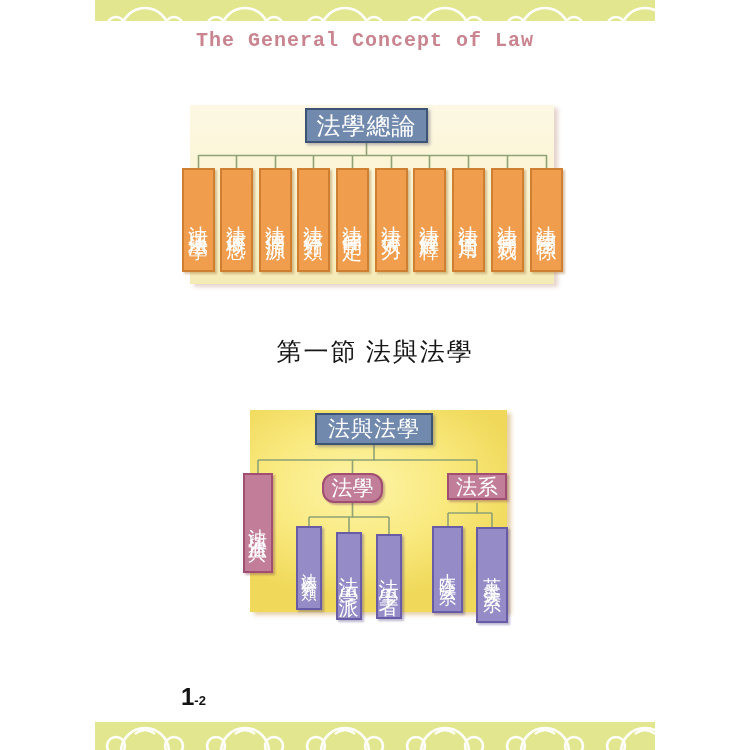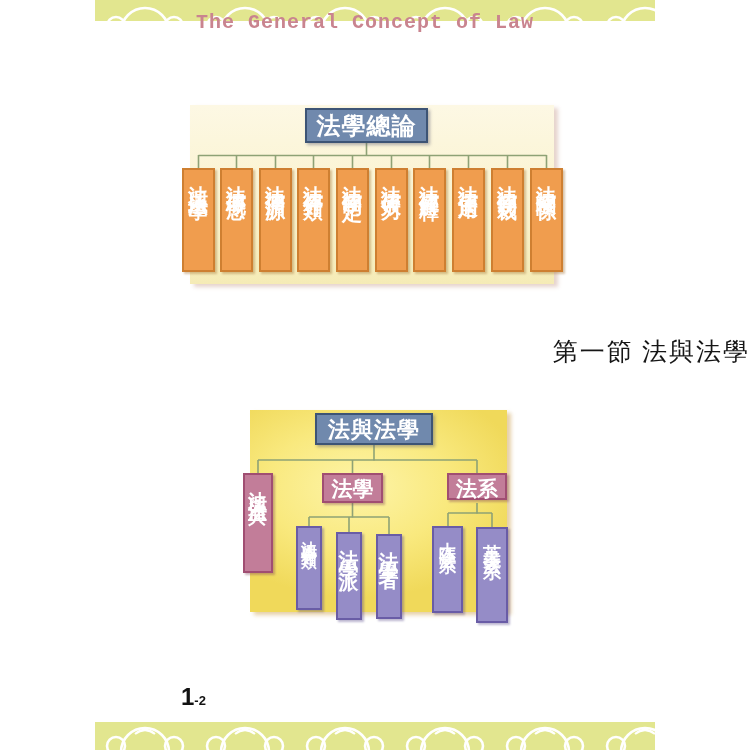--- a/index.html
+++ b/index.html
@@ -7,21 +7,21 @@
     width:750px;height:750px;position:relative;background:#ffffff;overflow:hidden;
     font-family:"Liberation Sans","DejaVu Sans",sans-serif;
   }
   
   .band{position:absolute;left:95px;width:560px;z-index:0;}
   .band.top{top:0;height:21px;}
   .band.bottom{top:722px;height:28px;}
 
   
   .header-title{
-    position:absolute;top:11px;left:85px;width:560px;text-align:center;
+    position:absolute;top:29px;left:85px;width:560px;text-align:center;
     font-family:"Liberation Mono","DejaVu Sans Mono",monospace;
     font-size:20px;font-weight:bold;letter-spacing:1px;color:#c9848f;z-index:2;
   }
 
   
   .panel{position:absolute;z-index:1;}
   .panel1{
     left:190px;top:105px;width:364px;height:179px;
     background:linear-gradient(180deg,#fdf8e4 0%,#faf2cc 60%,#f5ebb6 100%);
     box-shadow:4px 3px 4px rgba(226,204,196,0.85);
@@ -29,22 +29,22 @@
   .panel2{
     left:250px;top:410px;width:257px;height:202px;
     background:radial-gradient(ellipse 65% 55% at 42% 38%,#fdf4a8 0%,#f9e97e 55%,#f0d95a 100%);
     box-shadow:4px 3px 4px rgba(222,192,140,0.75);
   }
 
   .connectors{position:absolute;left:0;top:0;z-index:2;}
 
   
   .box{
-    position:absolute;z-index:3;display:flex;justify-content:center;
-    color:#ffffff;font-weight:bold;box-sizing:border-box;
+    position:absolute;z-index:3;display:flex;align-items:center;justify-content:center;
+    color:#ffffff;font-weight:normal;box-sizing:border-box;
   }
   .root{
     background:#7089ad;border:2px solid #3d5475;
     box-shadow:2px 2px 3px rgba(90,90,110,0.45);
   }
   .root1{left:305px;top:108px;width:123px;height:35px;font-size:24px;letter-spacing:1px;}
   .root2{left:315px;top:413px;width:118px;height:32px;font-size:22px;letter-spacing:1px;}
   .obox{
     top:168px;width:33px;height:104px;
     background:#f09d4e;border:2px solid #ce7f31;
@@ -57,21 +57,21 @@
   }
   .pbox{
     background:#958cc7;border:2px solid #695ca6;
     box-shadow:2px 2px 2px rgba(90,75,140,0.4);
   }
   .vtext{writing-mode:vertical-rl;text-orientation:upright;line-height:1;}
   .obox .vtext{letter-spacing:5px;}
 
   
   .section-heading{
-    position:absolute;top:335px;left:0;width:750px;text-align:right;
+    position:absolute;top:335px;left:0;width:750px;text-align:center;
     font-family:"Liberation Serif","DejaVu Serif",serif;
     font-size:25px;color:#161616;letter-spacing:2px;z-index:2;
   }
 
   
   .page-number{
     position:absolute;left:181px;top:686px;z-index:2;color:#121212;
     display:flex;align-items:flex-end;font-weight:bold;
   }
   .page-number .major{font-size:24px;line-height:22px;}
@@ -174,21 +174,21 @@
 
 <div class="section-heading">第一節 法與法學</div>
 
 <div class="box root root2">
   <span>法與法學</span>
 </div>
 
 <div class="box mbox" style="left:243px;top:473px;width:30px;height:100px;font-size:19px;">
   <span class="vtext" style="letter-spacing:5px">法與法典</span>
 </div>
-<div class="box mbox" style="left:322px;top:473px;width:61px;height:30px;font-size:21px;">
+<div class="box mbox" style="left:322px;top:473px;width:61px;height:30px;font-size:21px;border-radius:12px;">
   <span>法學</span>
 </div>
 <div class="box mbox" style="left:447px;top:473px;width:60px;height:27px;font-size:21px;">
   <span>法系</span>
 </div>
 
 <div class="box pbox" style="left:296px;top:526px;width:26px;height:84px;font-size:16px;">
   <span class="vtext" style="letter-spacing:4px">法學分類</span>
 </div>
 <div class="box pbox" style="left:336px;top:532px;width:26px;height:88px;font-size:20px;">

